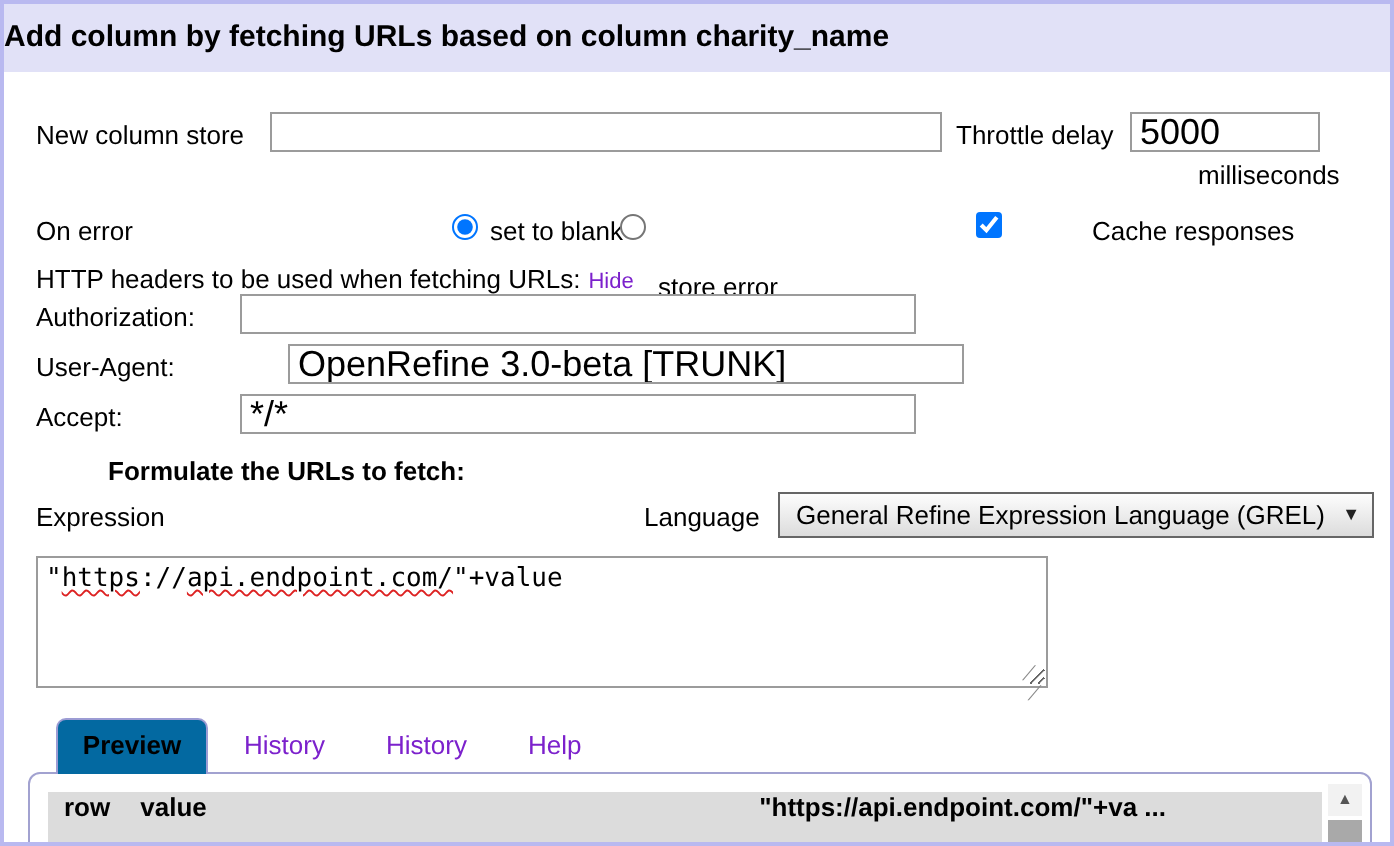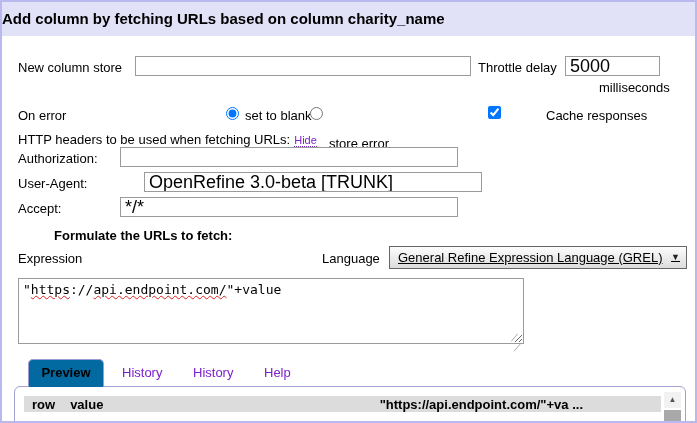--- a/index.html
+++ b/index.html
@@ -53,21 +53,20 @@
 
   .l-formulate{ left:16px;  top:226px; font-weight:bold;margin-left:36px; }
   .l-expr     { left:16px;  top:249px; }
   .l-lang     { left:320px; top:249px; }
   .sel-lang   {
     left:387px; top:244px; width:298px; height:23px;
     border:1px solid #666; background:linear-gradient(#fdfdfd,#dcdcdc);
     line-height:21px; padding:0 6px 0 8px; cursor:pointer;
     display:flex; justify-content:space-between; align-items:center;
     white-space:nowrap;
-    text-decoration:underline;
   }
   .sel-arrow { font-size:9px; color:#222; margin-left:6px; }
 
   .t-expr {
     left:16px; top:276px; width:506px; height:66px;
     font-family:"DejaVu Sans Mono",monospace; font-size:13px;
     line-height:17px; padding:2px 4px; resize:both; overflow:auto;
     background:#fff; border:1px solid #9b9b9b; white-space:pre;
   }
   .squiggle { text-decoration:underline; text-decoration-style:wavy;
@@ -85,22 +84,22 @@
   .tab-link { color:#7c21cc; line-height:16px; text-decoration:none; }
   .tab-history { left:120px; top:363px; }
   .tab-starred { left:191px; top:363px; }
   .tab-help    { left:262px; top:363px; }
 
   .panel {
     left:12px; top:384px; width:672px; height:60px; z-index:1;
     border:1px solid #a2a2d0; border-radius:6px; background:#fff;
   }
   .pv-header {
-    position:absolute; left:9px; top:9px; width:637px; height:16px;
-    background:#dcdcdc; display:flex; align-items:center; font-weight:bold;
+    position:absolute; left:9px; top:9px; width:637px; height:28px;
+    background:#dcdcdc; display:flex; font-weight:bold;
   }
   .pv-row   { margin-left:8px; }
   .pv-value { margin-left:15px; }
   .pv-expr-head { margin-left:auto; margin-right:78px; white-space:nowrap; }
 
   .pv-scrollbar { position:absolute; right:4px; top:5px; width:17px; height:60px; }
   .sb-btn  { height:16px; background:#f2f2f2; color:#555; font-size:8px;
              text-align:center; line-height:16px; cursor:pointer; }
   .sb-thumb{ margin-top:2px; background:#a9a9a9; height:42px; cursor:pointer; }
 </style>

